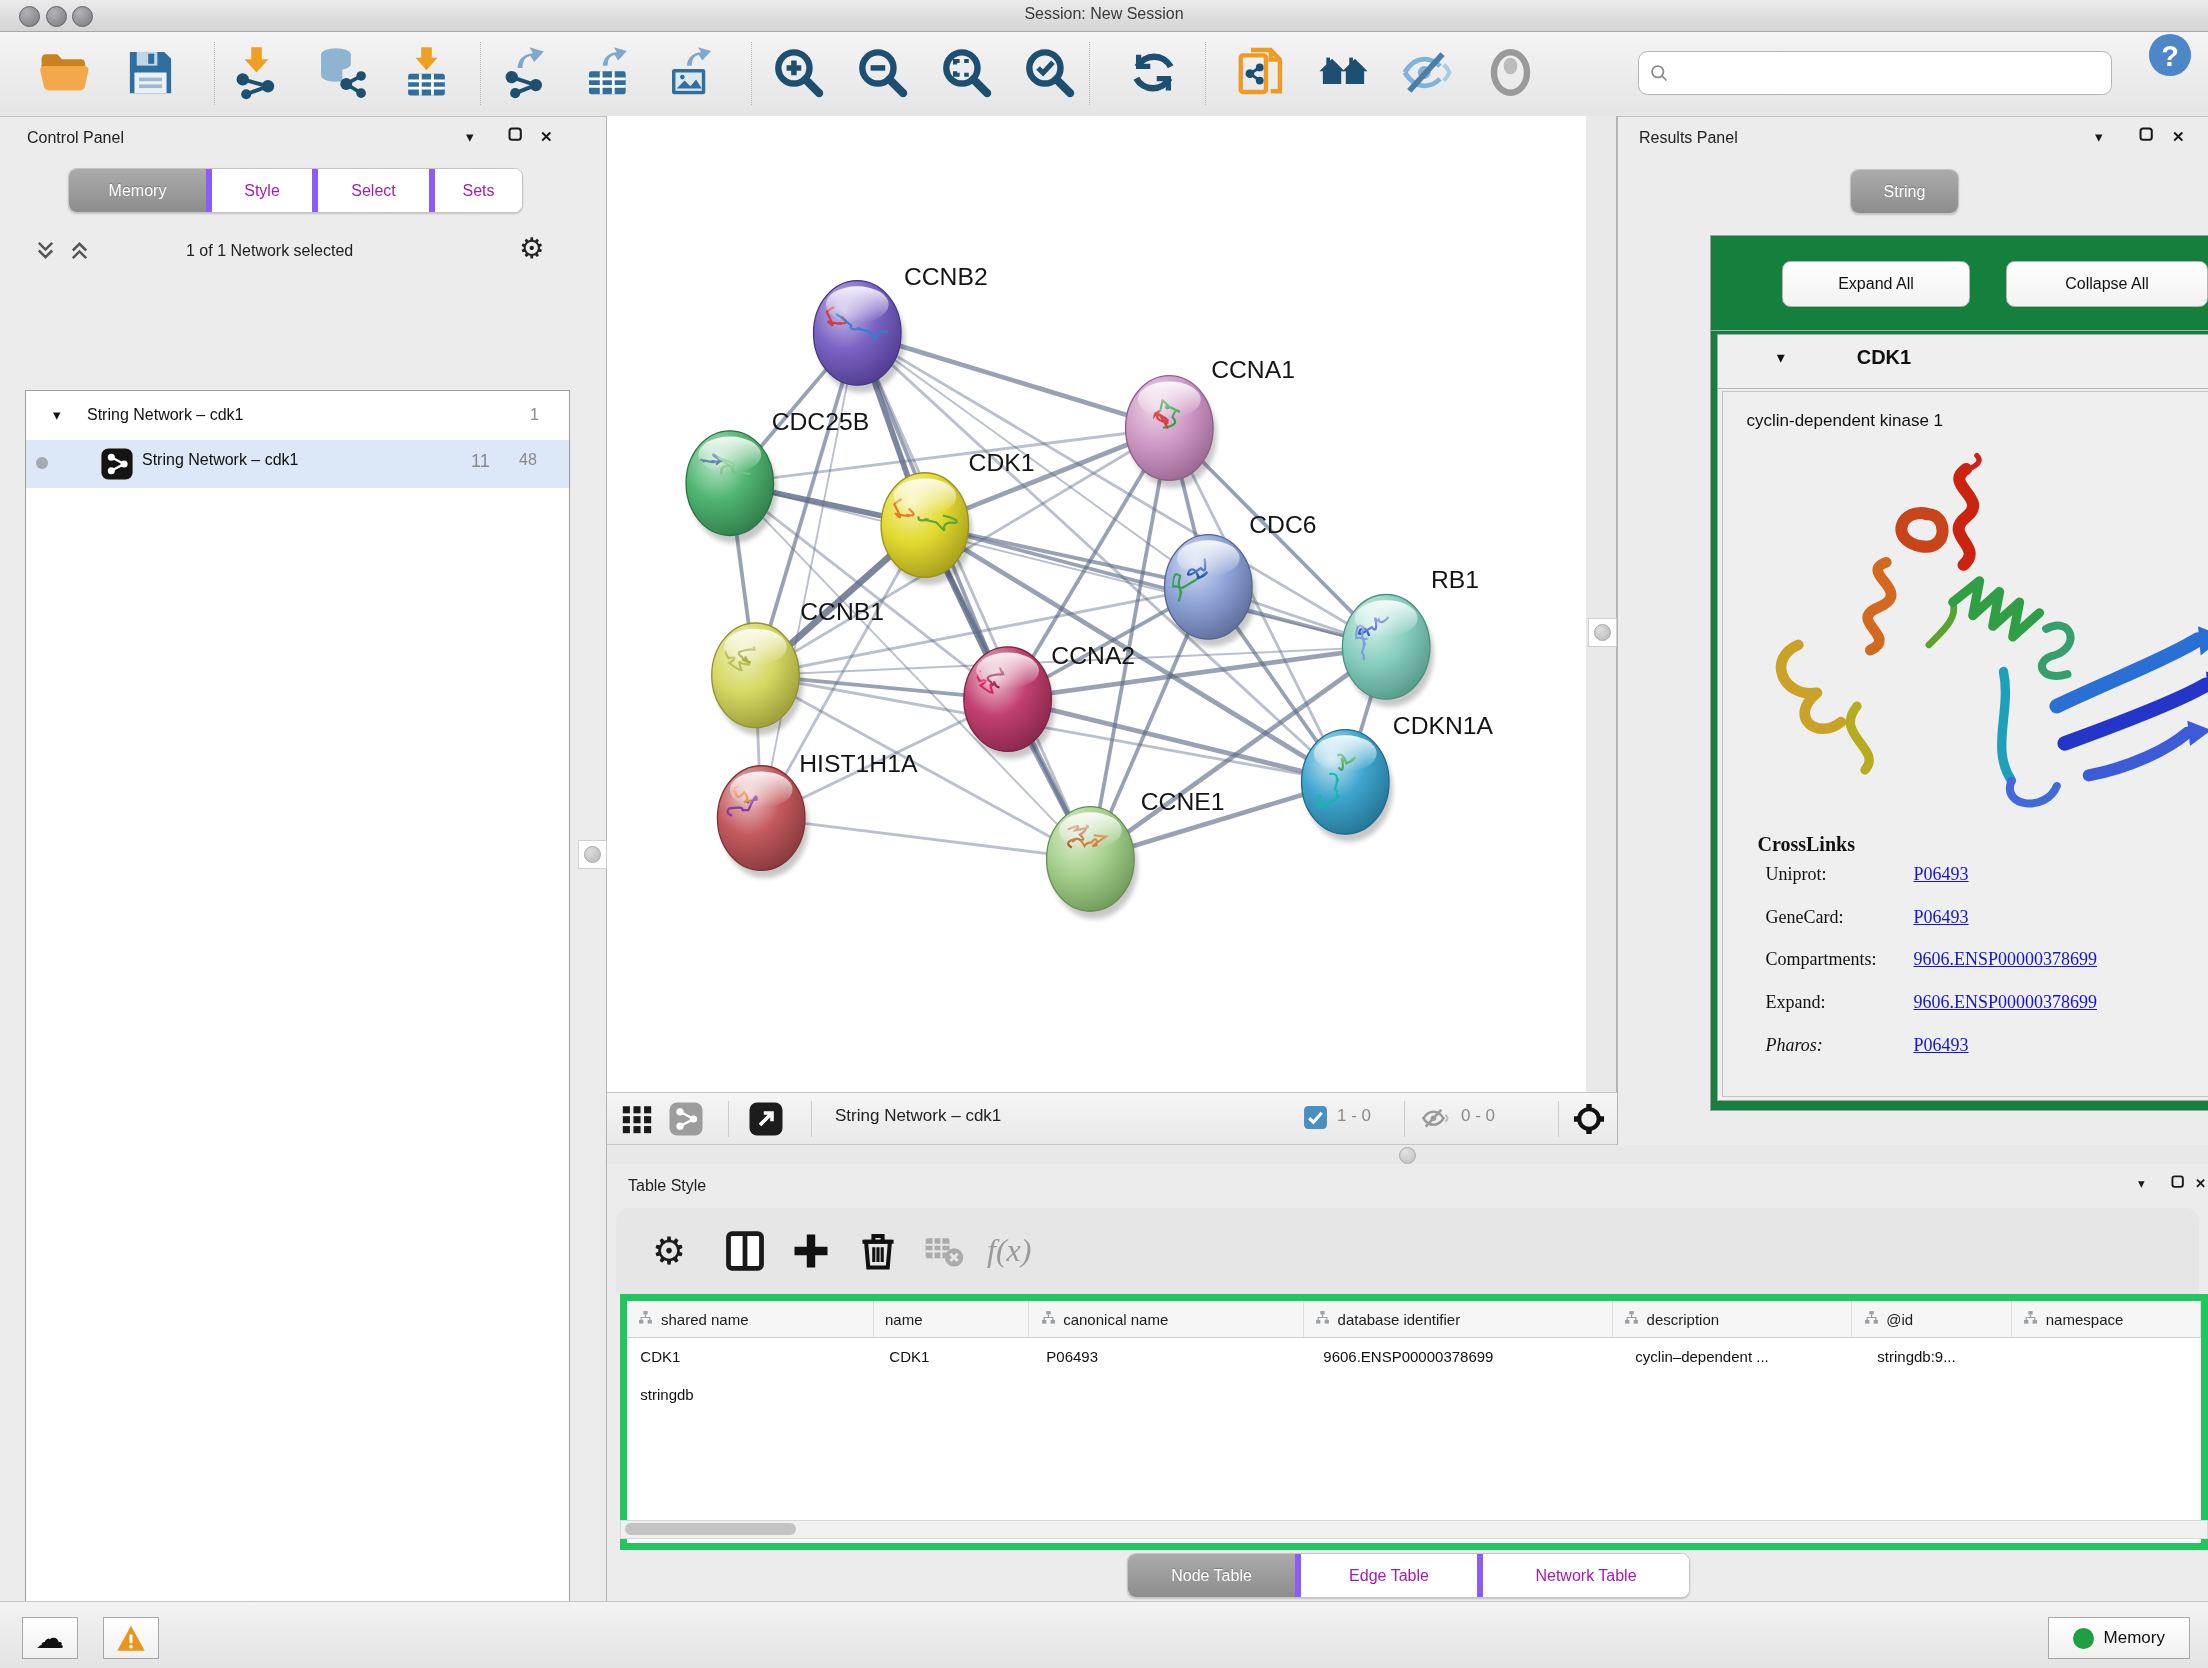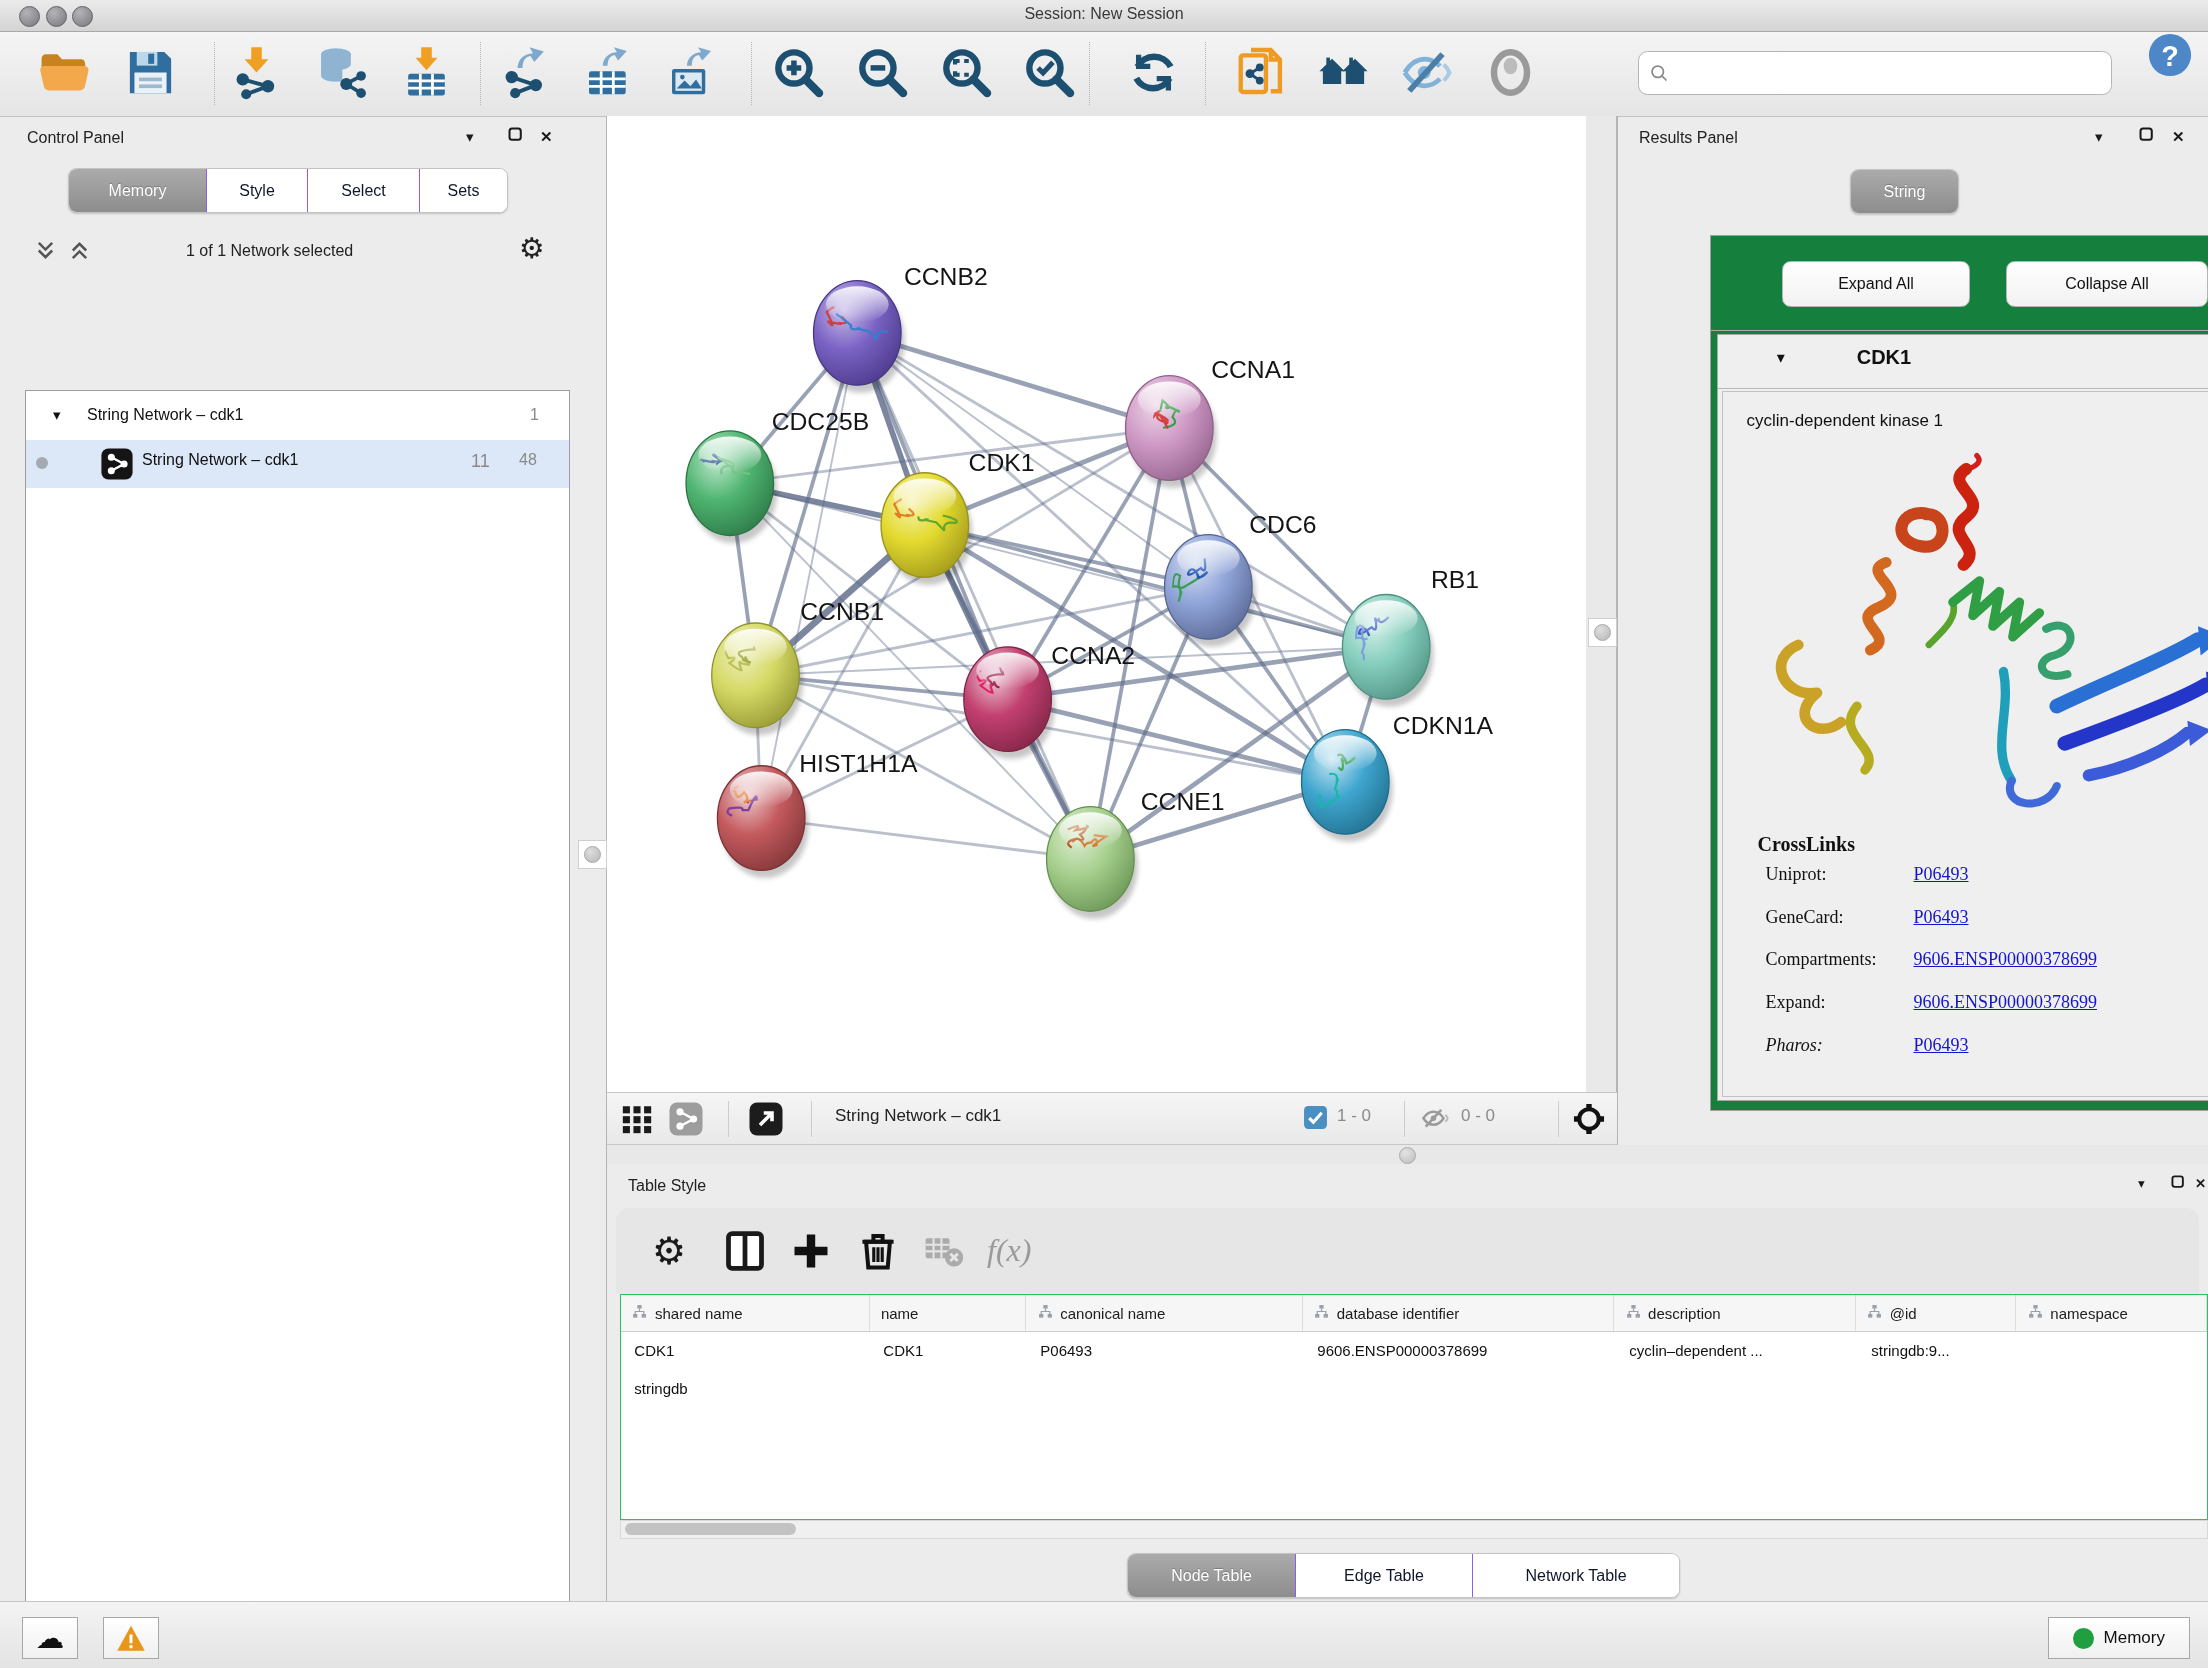--- a/index.html
+++ b/index.html
@@ -20,21 +20,21 @@
   .tdiv{position:absolute;top:9.5px;height:63px;border-left:1.9px dotted #b5b5b5}
   #search-box{position:absolute;left:1638px;top:19px;width:474px;height:44px;background:#fff;
               border:1px solid #b5b5b5;border-radius:9.5px;display:flex;align-items:center;padding-left:9.5px;box-sizing:border-box}
   #search-box input{border:none;outline:none;font-size:16px;flex:1;background:transparent;margin-left:7.6px}
   #help-btn{position:absolute;left:2147px;top:18px;width:46px;height:46px}
   
   .panel-title{font-size:16px;color:#222}
   .winbtn{position:absolute;font-size:15px;color:#1a1a1a}
   .seg{position:absolute;display:flex;background:#fff;border:1px solid #c3c3c3;border-radius:8.6px;
        overflow:hidden;box-shadow:0 1px 1.9px rgba(0,0,0,.18)}
-  .seg>div{font-size:16px;line-height:43px;text-align:center;border-left:1px solid #8b5cf6;background:#fff;color:#0f172a}
+  .seg>div{font-size:16px;line-height:43px;text-align:center;border-left:6px solid #8b5cf6;background:#fff;color:#a21caf}
   .seg>div:first-child{border-left:none}
   .seg>div.sel{background:linear-gradient(#ababab,#8d8d8d);color:#fff;text-shadow:0 -1px 1px rgba(0,0,0,.25)}
   
   #cp-box{left:25px;top:274px;width:543px;height:1307px;background:#fff;border:1.9px solid #9d9d9d}
   #cp-row1{position:absolute;left:0;top:7.6px;width:100%;height:42px}
   #cp-row2{position:absolute;left:0;top:49px;width:100%;height:48px;background:#dce7f7}
   .cnt{color:#8a8a8a}
   
   #net-canvas{left:607px;top:116px;width:980px;height:976px;background:#fff;border-right:1px solid #cfcfcf}
   #net-gutter{left:1586px;top:116px;width:30px;height:976px;background:#e9e9e9;border-right:1px solid #b5b5b5}
@@ -55,21 +55,21 @@
         border:1px solid #b5b5b5;border-radius:8.6px;font-size:16px;text-align:center;line-height:44px}
   #rp-section{position:absolute;left:5.7px;top:98px;width:557px;height:765px;border:1px solid #a8a8a8;background:#efefef}
   #rp-sechead{position:absolute;left:0;top:0;width:100%;height:53px;border-bottom:1px solid #b8b8b8}
   #rp-content{position:absolute;left:4.8px;top:56px;width:546px;height:704px;border:1px solid #c2c2c2;background:#efefef;overflow:hidden}
   .xl-label{position:absolute;font-family:"Liberation Serif",serif;font-size:18px;color:#111}
   .xl-link{position:absolute;font-family:"Liberation Serif",serif;font-size:18px;color:#1414cc;text-decoration:underline}
   
   #tp-toolbar{left:616px;top:1208px;width:1583px;height:86px;background:#e6e6e6;border-radius:13.3px 13.3px 0 0}
   .tpicon{position:absolute;top:21px;width:44px;height:44px}
   .tpicon svg{width:100%;height:100%}
-  #tbl{left:620px;top:1294px;width:1588px;height:226px;background:#fff;border:1px solid #22c55e;box-sizing:border-box}
+  #tbl{left:620px;top:1294px;width:1588px;height:256px;background:#fff;border:7px solid #22c55e;box-sizing:border-box}
   #tbl-head{display:flex;height:36px;background:#f6f6f6;border-bottom:1px solid #cfcfcf}
   #tbl-head .hc{display:flex;align-items:center;gap:7.6px;padding-left:11.4px;box-sizing:border-box;
                 border-right:1px solid #dedede;font-size:15px;color:#1c1c1c;overflow:hidden;white-space:nowrap}
   #tbl-body .rc{display:inline-block;padding-left:13.3px;box-sizing:border-box;font-size:15px;color:#111;
                 overflow:hidden;white-space:nowrap;vertical-align:top;line-height:38px}
   #hscroll{left:620px;top:1520px;width:1588px;height:19px;background:#f0f0f0;border:1px solid #d8d8d8;box-sizing:border-box}
   #hthumb{position:absolute;left:3.8px;top:1.9px;width:171px;height:12.4px;background:#c3c3c3;border-radius:6.7px}
   
   #statusbar{left:0;top:1601px;width:2208px;height:68px;background:linear-gradient(#f3f3f3,#e3e3e3);border-top:1px solid #c6c6c6}
   .sbtn{position:absolute;top:15px;height:40px;background:linear-gradient(#ffffff,#f0f0f0);

